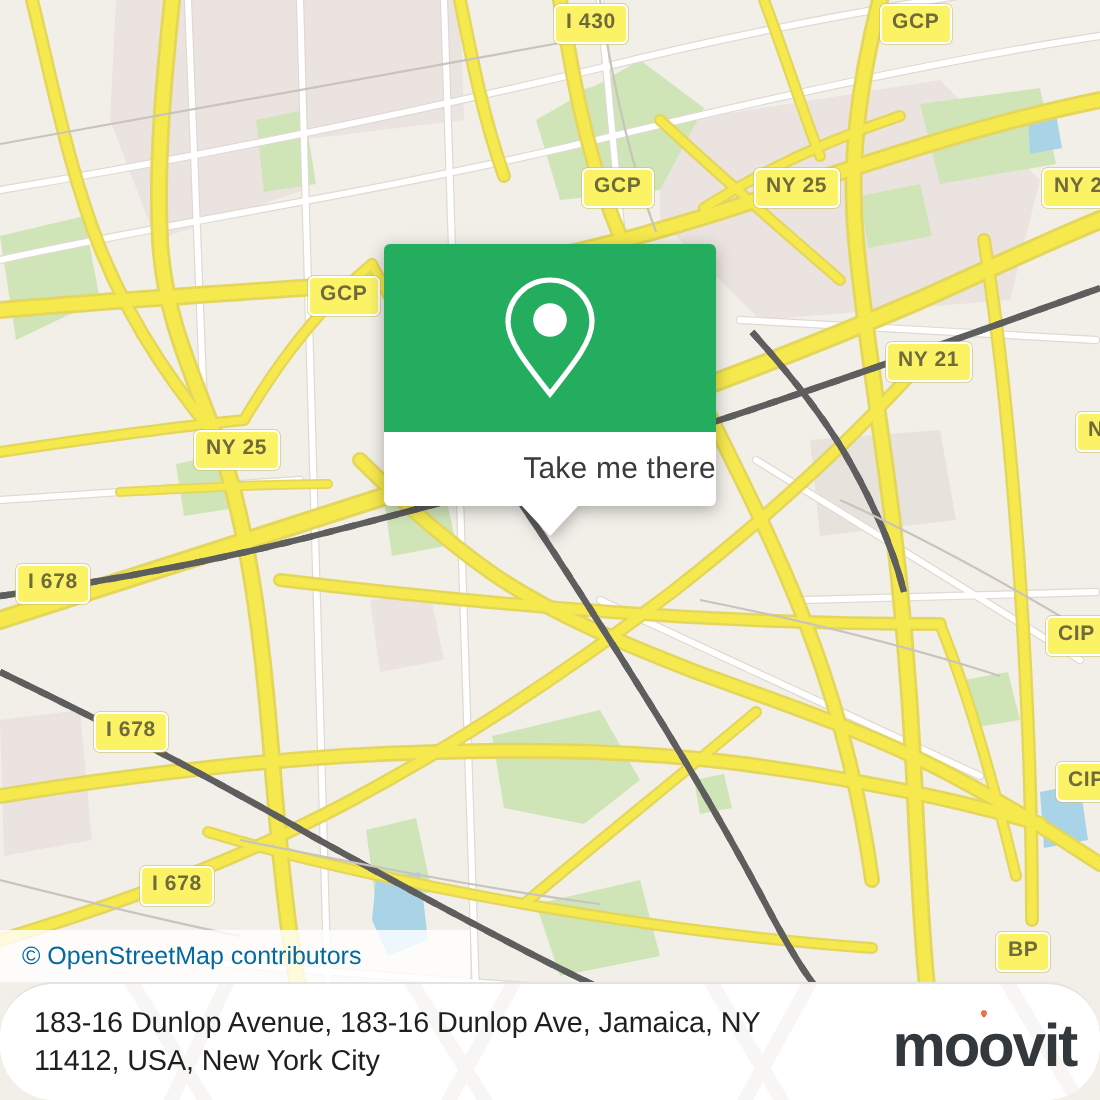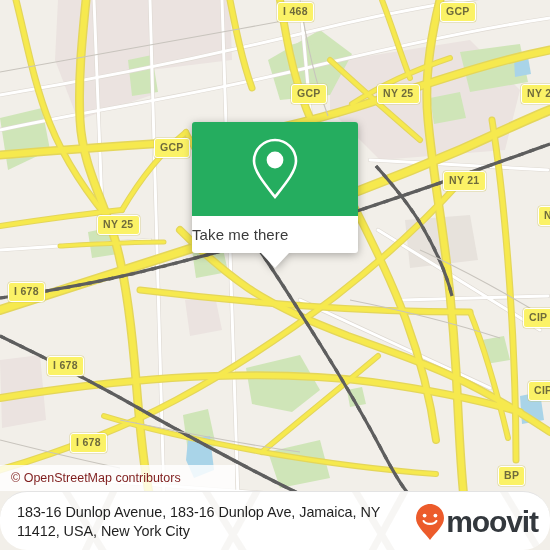--- a/index.html
+++ b/index.html
@@ -57,21 +57,21 @@
     display: flex;
     align-items: center;
     justify-content: center;
   }
   #callout-foot {
     background: #ffffff;
     height: 37px;
     border-radius: 0 0 3px 3px;
     display: flex;
     align-items: center;
-    justify-content: flex-start;
+    justify-content: flex-end;
     position: relative;
   }
   #callout-foot-label {
     color: #3b3b3b;
     font-size: 15px;
     letter-spacing: .1px;
   }
   #callout-tail {
     position: absolute;
     left: 50%;
@@ -88,21 +88,21 @@
     position: absolute;
     left: 0; top: 465px;
     width: 235px; height: 26px;
     background: rgba(255,255,255,.80);
     display: flex;
     align-items: center;
     padding-left: 11px;
   }
   #attrib-text {
     font-size: 12.5px;
-    color: #7f1d1d;
+    color: #0369a1;
     white-space: nowrap;
   }
 
   
   #bottombar {
     position: absolute;
     left: 0; top: 491px;
     width: 550px; height: 59px;
     background: #ffffff;
     border-top: 1px solid #e3e3e3;
@@ -122,20 +122,21 @@
     line-height: 19px;
     color: #1f1f1f;
     letter-spacing: -.05px;
   }
   #moovit-logo {
     position: absolute;
     right: 12px; top: 13px;
     display: flex;
     align-items: center;
     height: 34px;
+    flex-direction: column;
   }
   #moovit-wordmark {
     font-size: 30px;
     font-weight: bold;
     color: #33383d;
     letter-spacing: -1.1px;
     line-height: 1;
     margin-left: 1px;
   }
 </style>
@@ -288,21 +289,21 @@
         <path d="M300,0 C306,40 314,78 328,116"></path>
         <path d="M0,72 C90,56 190,38 288,20"></path>
         <path d="M350,300 C400,310 450,322 500,338"></path>
         <path d="M420,250 C460,268 500,290 540,314"></path>
         <path d="M120,420 C180,432 240,444 300,452"></path>
         <path d="M0,440 C40,450 80,460 120,468"></path>
       </g>
     </svg>
 
     <div>
-      <div class="shield" style="left:277px;top:2px">I 468</div>
+      <div class="shield" style="left:277px;top:2px">I 430</div>
       <div class="shield" style="left:440px;top:2px">GCP</div>
       <div class="shield" style="left:291px;top:84px">GCP</div>
       <div class="shield" style="left:377px;top:84px">NY 25</div>
       <div class="shield" style="left:521px;top:84px">NY 2</div>
       <div class="shield" style="left:154px;top:138px">GCP</div>
       <div class="shield" style="left:443px;top:171px">NY 21</div>
       <div class="shield" style="left:538px;top:206px">NY</div>
       <div class="shield" style="left:97px;top:215px">NY 25</div>
       <div class="shield" style="left:8px;top:282px">I 678</div>
       <div class="shield" style="left:523px;top:308px">CIP</div>

